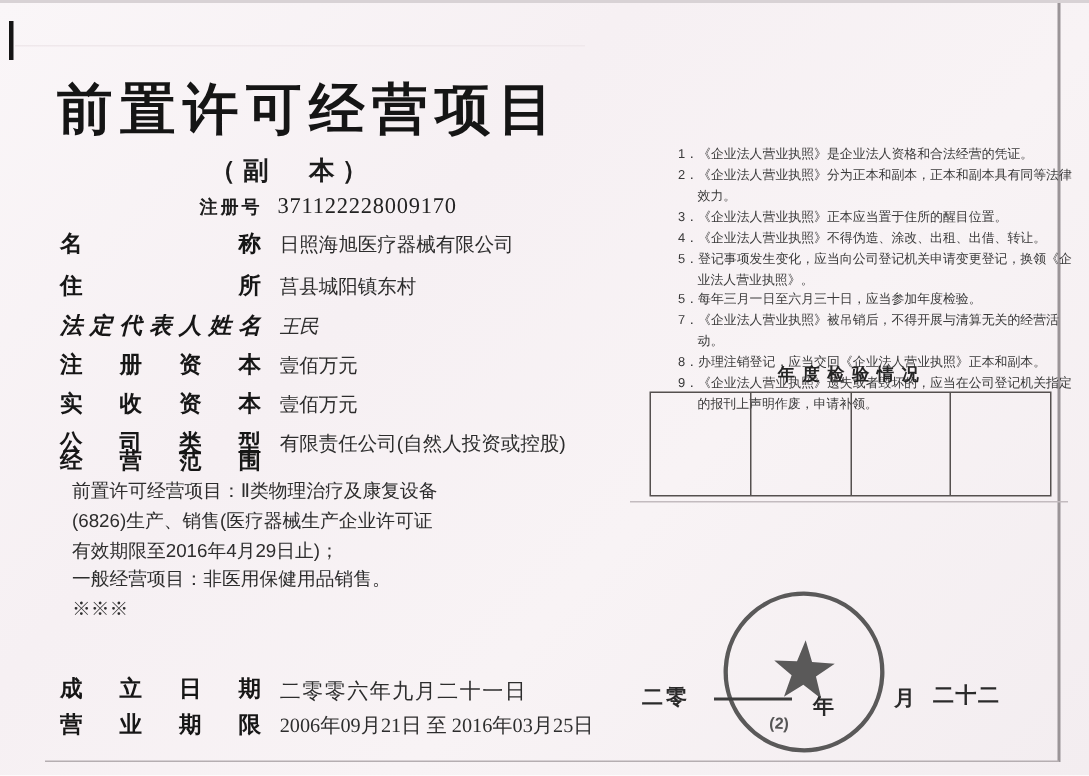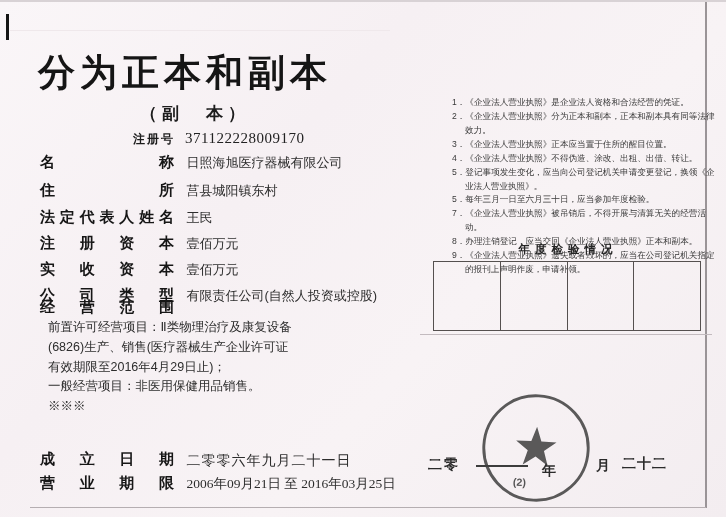--- a/index.html
+++ b/index.html
@@ -41,21 +41,21 @@
   .flabel{
     display:inline-block; width:134px; vertical-align:top;
     font-size:15px; font-weight:700; color:#161616;
     text-align:justify; text-align-last:justify;
   }
   .fvalue{
     display:inline-block; margin-left:8px; vertical-align:top;
     font-size:13px; color:#2d2d2d; max-width:245px; line-height:1.5;
   }
   .scopeline{ font-size:12.5px; color:#2d2d2d; }
-  .r-name{ top:153px; } .r-addr{ top:181px; } .r-legal{ top:208px; }
+  .r-name{ top:153px; } .r-addr{ top:181px; } .r-legal{ top:208px;font-style:italic; }
   .r-regcap{ top:234px; } .r-paidcap{ top:260px; } .r-type{ top:286px; }
   .r-scope{ top:298px; }
   .r-est{ top:450px; } .r-term{ top:474px; }
   .r-est .fvalue{ font-size:14px; letter-spacing:1px; }
   .r-term .fvalue{ font-family:"Liberation Serif", serif; font-size:13.5px; }
 
   
   .notice-title{
     position:absolute; left:430px; top:75px; width:282px;
     text-align:center; font-size:13px; font-weight:700; color:#242424; letter-spacing:14px;
@@ -100,21 +100,21 @@
 
 <div class="paper">
 
   <div class="edge-top"></div>
   <div class="edge-right"></div>
   <div class="edge-bottom"></div>
   <div class="tick-left"></div>
   <div class="crease-h"></div>
   <div class="crease-h2"></div>
 
-  <div class="title">分为正本和副本</div>
+  <div class="title">前置许可经营项目</div>
   <div class="subtitle">（副　本）</div>
 
   <div class="regline">
     <span class="rlabel">注册号</span><span class="rnum">371122228009170</span>
   </div>
 
   <div class="frow r-name">
     <span class="flabel">名称</span>
     <span class="fvalue">日照海旭医疗器械有限公司</span>
   </div>

